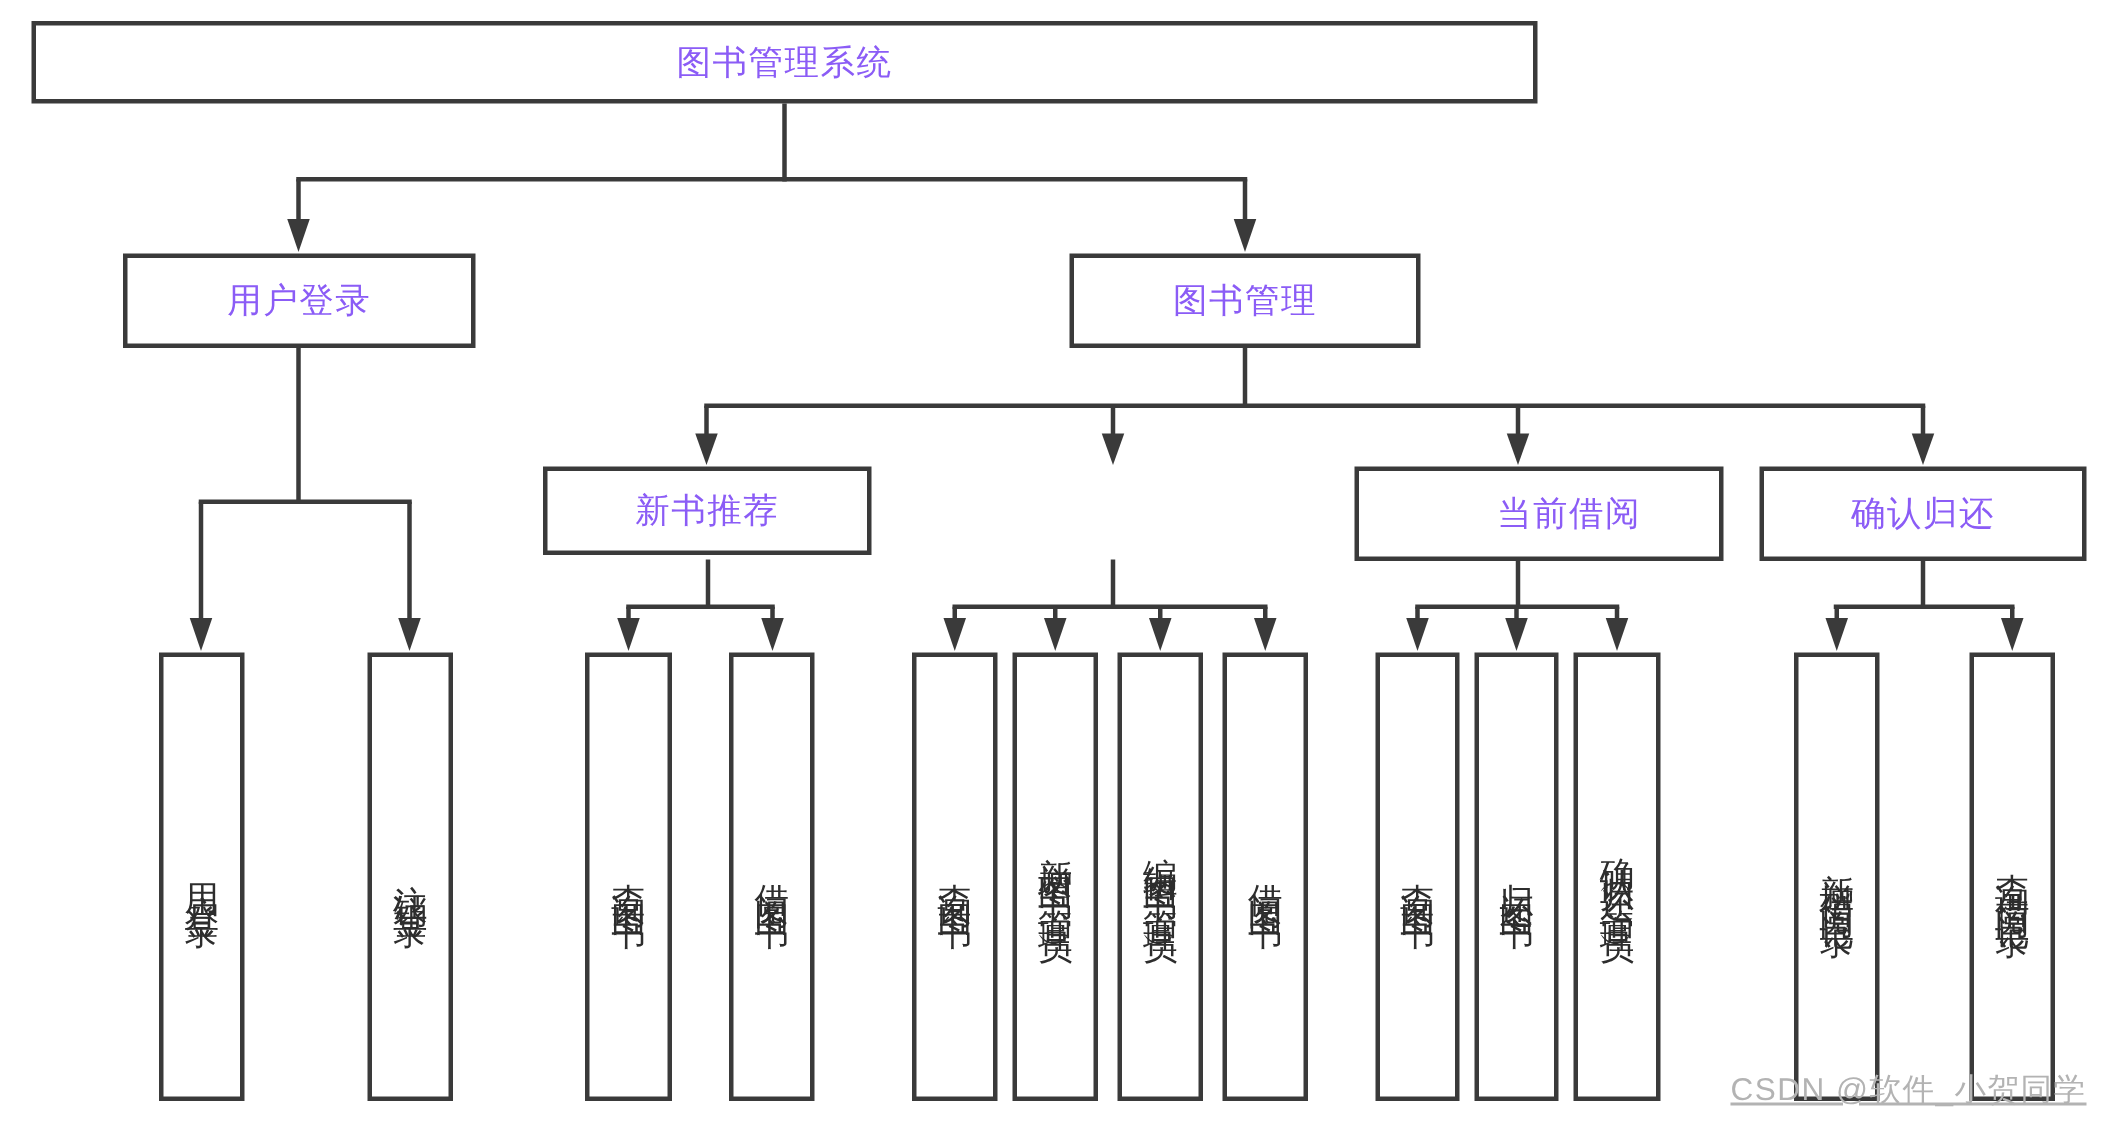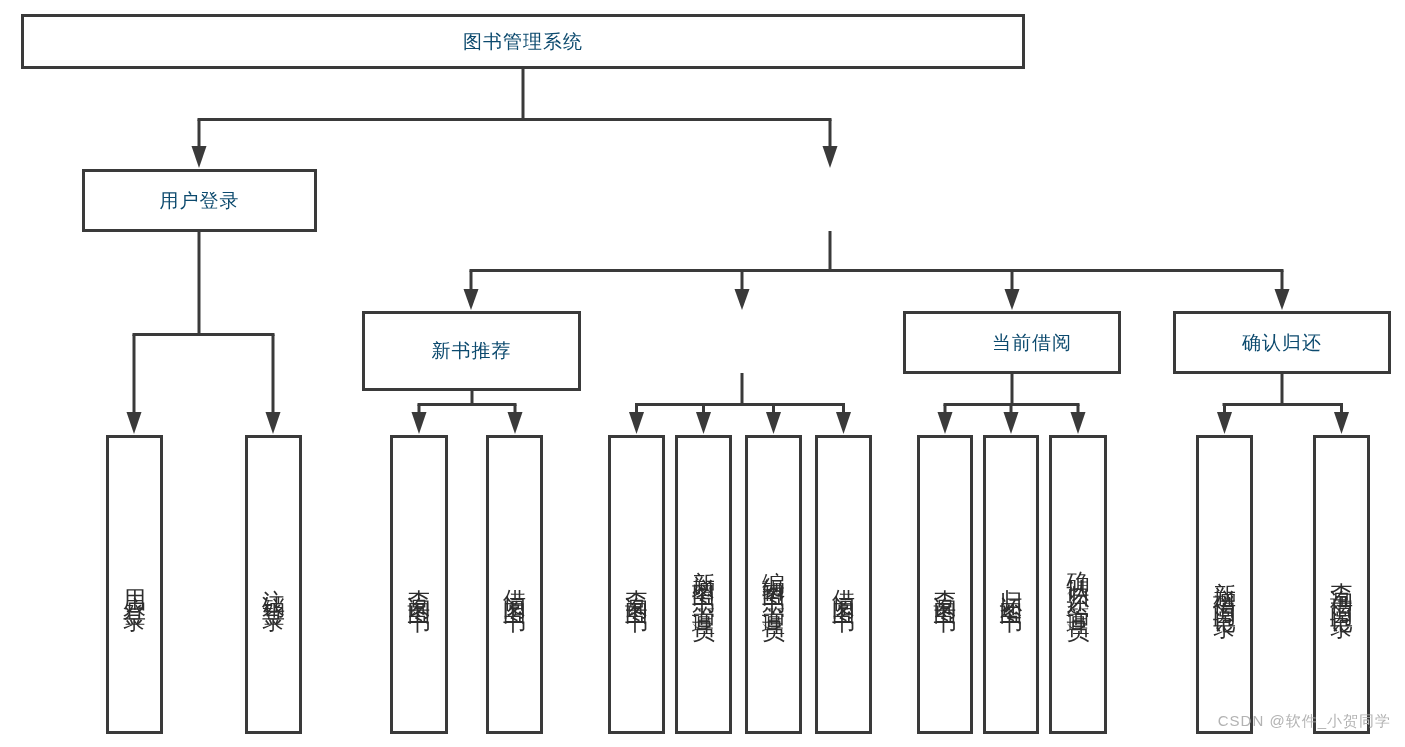--- a/index.html
+++ b/index.html
@@ -10,46 +10,47 @@
     font-family:"Liberation Sans", sans-serif;
     overflow:hidden;
   }
   #connectors{position:absolute;left:0;top:0;width:1405px;height:747px;}
   .box{
     position:absolute;
     box-sizing:border-box;
     border:3px solid #3a3a3a;
     background:#ffffff;
     display:flex;align-items:center;justify-content:center;
-    font-size:19px;color:#0c4a6e;
+    font-size:23px;color:#8b5cf6;
     letter-spacing:1px;
     white-space:nowrap;
   }
   .vbox{
     position:absolute;
     box-sizing:border-box;
     border:3px solid #3a3a3a;
     background:#ffffff;
     display:flex;align-items:center;justify-content:center;
     font-size:23px;color:#2d2d2d;
   }
   .vbox span{
     writing-mode:vertical-rl;
     text-orientation:mixed;
     letter-spacing:7px;
     line-height:1;
   }
   #watermark{
     position:absolute;
     right:14px;top:712px;
-    font-size:15px;
+    font-size:21px;
     color:#b3b3b3;
     letter-spacing:1px;
     z-index:5;
     white-space:nowrap;
+    text-decoration:underline;
   }
 </style>
 </head>
 <body>
 
 <div id="canvas">
 
   <svg id="connectors" width="1405" height="747" viewBox="0 0 1405 747" stroke="#3a3a3a" stroke-width="3" fill="#3a3a3a">
 
     <line x1="523" y1="68" x2="523" y2="121"></line>
@@ -108,23 +109,24 @@
     <line x1="1222.5" y1="404.5" x2="1343" y2="404.5"></line>
     <line x1="1224.5" y1="404.5" x2="1224.5" y2="414"></line>
     <line x1="1341.5" y1="404.5" x2="1341.5" y2="414"></line>
     <polygon points="1217,412 1232,412 1224.5,434" stroke="none"></polygon>
     <polygon points="1334,412 1349,412 1341.5,434" stroke="none"></polygon>
   </svg>
 
   <div class="box" style="left:21px;top:14px;width:1004px;height:55px;">图书管理系统</div>
 
   <div class="box" style="left:82px;top:169px;width:235px;height:63px;">用户登录</div>
+  <div class="box" style="left:713px;top:169px;width:234px;height:63px;">图书管理</div>
 
-  <div class="box" style="left:362px;top:311px;width:219px;height:80px;text-align:center;">新书推荐</div>
-  <div class="box" style="left:903px;top:311px;width:218px;height:63px;padding-left:40px;">当前借阅</div>
+  <div class="box" style="left:362px;top:311px;width:219px;height:59px;text-align:center;">新书推荐</div>
+  <div class="box" style="left:903px;top:311px;width:246px;height:63px;padding-left:40px;">当前借阅</div>
   <div class="box" style="left:1173px;top:311px;width:218px;height:63px;">确认归还</div>
 
   <div class="vbox" style="left:106px;top:435px;width:57px;height:299px;">
     <span>用户登录</span>
     </div>
   <div class="vbox" style="left:245px;top:435px;width:57px;height:299px;">
     <span>注销登录</span>
     </div>
 
   <div class="vbox" style="left:390px;top:435px;width:58px;height:299px;">

